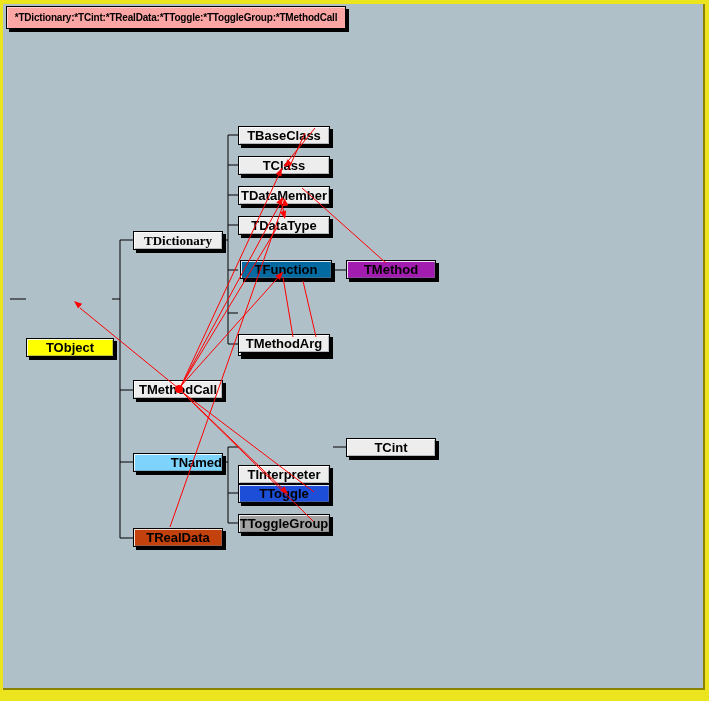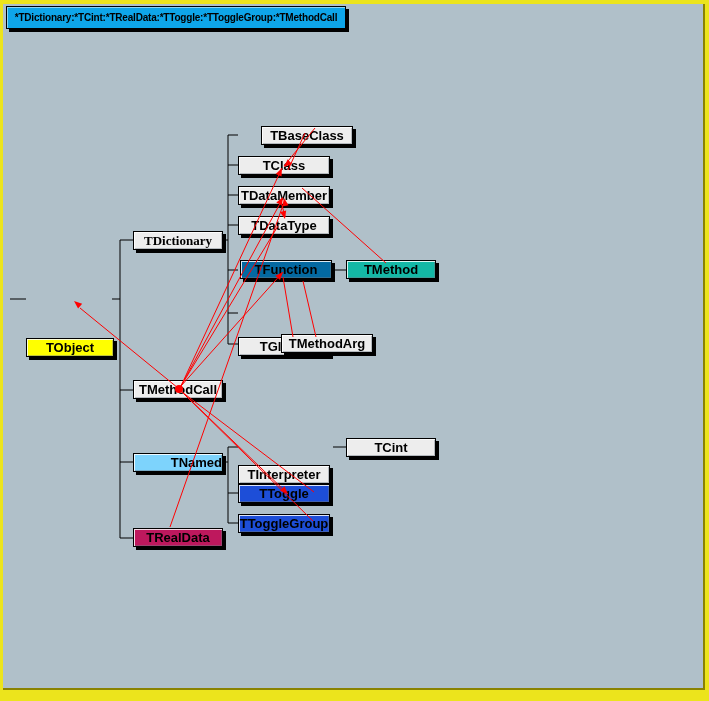--- a/index.html
+++ b/index.html
@@ -47,33 +47,33 @@
     <line x1="228" y1="493" x2="238" y2="493" stroke="#000000" stroke-width="1"></line>
     <line x1="228" y1="523" x2="238" y2="523" stroke="#000000" stroke-width="1"></line>
     <line x1="333" y1="270" x2="346" y2="270" stroke="#000000" stroke-width="1"></line>
     <line x1="333" y1="447" x2="346" y2="447" stroke="#000000" stroke-width="1"></line>
   </svg>
 <div id="boxes">
     <div class="cbox" style="left: 26px; top: 290px; width: 88px; height: 19px; line-height: 17px; background: rgb(255, 255, 0); margin-top: 48px;">TObject</div>
     <div class="cbox" style="left: 133px; top: 231px; width: 90px; height: 19px; line-height: 17px; background: rgb(237, 237, 237); font-family: Liberation Serif, serif;">TDictionary</div>
     <div class="cbox" style="left: 133px; top: 380px; width: 90px; height: 19px; line-height: 17px; background: rgb(237, 237, 237);">TMethodCall</div>
     <div class="cbox" style="left: 133px; top: 453px; width: 90px; height: 19px; line-height: 17px; background: #7dd3fc; text-align: right;">TNamed</div>
-    <div class="cbox" style="left: 133px; top: 528px; width: 90px; height: 19px; line-height: 17px; background: #be185d;">TRealData</div>
-    <div class="cbox" style="left: 238px; top: 126px; width: 92px; height: 19px; line-height: 17px; background: rgb(237, 237, 237); margin-left: 23px;">TBaseClass</div>
+    <div class="cbox" style="left: 133px; top: 528px; width: 90px; height: 19px; line-height: 17px; background: #c2410c;">TRealData</div>
+    <div class="cbox" style="left: 238px; top: 126px; width: 92px; height: 19px; line-height: 17px; background: rgb(237, 237, 237);">TBaseClass</div>
     <div class="cbox" style="left: 238px; top: 156px; width: 92px; height: 19px; line-height: 17px; background: rgb(237, 237, 237);">TClass</div>
     <div class="cbox" style="left: 238px; top: 186px; width: 92px; height: 19px; line-height: 17px; background: rgb(237, 237, 237);">TDataMember</div>
     <div class="cbox" style="left: 238px; top: 216px; width: 92px; height: 19px; line-height: 17px; background: rgb(237, 237, 237);">TDataType</div>
     <div class="cbox" style="left: 240px; top: 260px; width: 92px; height: 19px; line-height: 17px; background: #0369a1;">TFunction</div>
-    <div class="cbox" style="left: 346px; top: 260px; width: 90px; height: 19px; line-height: 17px; background: #14b8a6;">TMethod</div>
+    <div class="cbox" style="left: 346px; top: 260px; width: 90px; height: 19px; line-height: 17px; background: #a21caf;">TMethod</div>
     <div class="cbox" style="left: 238px; top: 304px; width: 92px; height: 19px; line-height: 17px; background: rgb(237, 237, 237); margin-top: 33px;">TGlobal</div>
-    <div class="cbox" style="left: 238px; top: 334px; width: 92px; height: 19px; line-height: 17px; background: rgb(237, 237, 237); margin-left: 43px;">TMethodArg</div>
+    <div class="cbox" style="left: 238px; top: 334px; width: 92px; height: 19px; line-height: 17px; background: rgb(237, 237, 237);">TMethodArg</div>
     <div class="cbox" style="left: 238px; top: 438px; width: 92px; height: 19px; line-height: 17px; background: rgb(237, 237, 237); margin-top: 27px;">TInterpreter</div>
     <div class="cbox" style="left: 346px; top: 438px; width: 90px; height: 19px; line-height: 17px; background: rgb(237, 237, 237);">TCint</div>
     <div class="cbox" style="left: 238px; top: 484px; width: 92px; height: 19px; line-height: 17px; background: #1d4ed8;">TToggle</div>
-    <div class="cbox" style="left: 238px; top: 514px; width: 92px; height: 19px; line-height: 17px; background: #1d4ed8;">TToggleGroup</div>
+    <div class="cbox" style="left: 238px; top: 514px; width: 92px; height: 19px; line-height: 17px; background: #a3a3a3;">TToggleGroup</div>
   </div>
 <svg class="layer" id="refSvg">
     <line x1="80" y1="308" x2="178" y2="388" stroke="#ff0000" stroke-width="1"></line>
     <line x1="181" y1="386" x2="282" y2="168" stroke="#ff0000" stroke-width="1"></line>
     <line x1="181" y1="386" x2="283" y2="198" stroke="#ff0000" stroke-width="1"></line>
     <line x1="181" y1="386" x2="278" y2="226" stroke="#ff0000" stroke-width="1"></line>
     <line x1="181" y1="386" x2="283" y2="272" stroke="#ff0000" stroke-width="1"></line>
     <line x1="180" y1="390" x2="288" y2="494" stroke="#ff0000" stroke-width="1"></line>
     <line x1="182" y1="392" x2="314" y2="492" stroke="#ff0000" stroke-width="1"></line>
     <line x1="184" y1="394" x2="313" y2="521" stroke="#ff0000" stroke-width="1"></line>
@@ -88,13 +88,13 @@
     <polygon points="282,168 281.51923882459164,176.60284073386345 275.71886898755713,173.89808385872294" fill="#ff0000"></polygon>
     <polygon points="284,167 287.6684348607534,159.20368127431868 292.03322436515333,163.88434496468136" fill="#ff0000"></polygon>
     <polygon points="283,197 281.92030610087534,205.54834844190344 276.32273997518325,202.44556687232688" fill="#ff0000"></polygon>
     <polygon points="284,198 288.54057023097454,205.3227878555635 282.2378006116964,206.43413619263185" fill="#ff0000"></polygon>
     <polygon points="285,219 279.9596785111195,212.01178425571098 286.16957115928585,210.4634841238731" fill="#ff0000"></polygon>
     <polygon points="283,272 280.0250185906568,280.0863765441675 275.2688917076015,275.8039406634708" fill="#ff0000"></polygon>
     <polygon points="288,494 280.022374811822,490.7446203974117 284.4681883827596,486.14084567524435" fill="#ff0000"></polygon>
     <circle cx="179" cy="389" r="4" fill="#ff0000"></circle>
   </svg>
 
-<div class="titlebox" style="background: #0ea5e9;">*TDictionary:*TCint:*TRealData:*TToggle:*TToggleGroup:*TMethodCall</div>
+<div class="titlebox" style="background: #fca5a5;">*TDictionary:*TCint:*TRealData:*TToggle:*TToggleGroup:*TMethodCall</div>
 
 </body></html>

